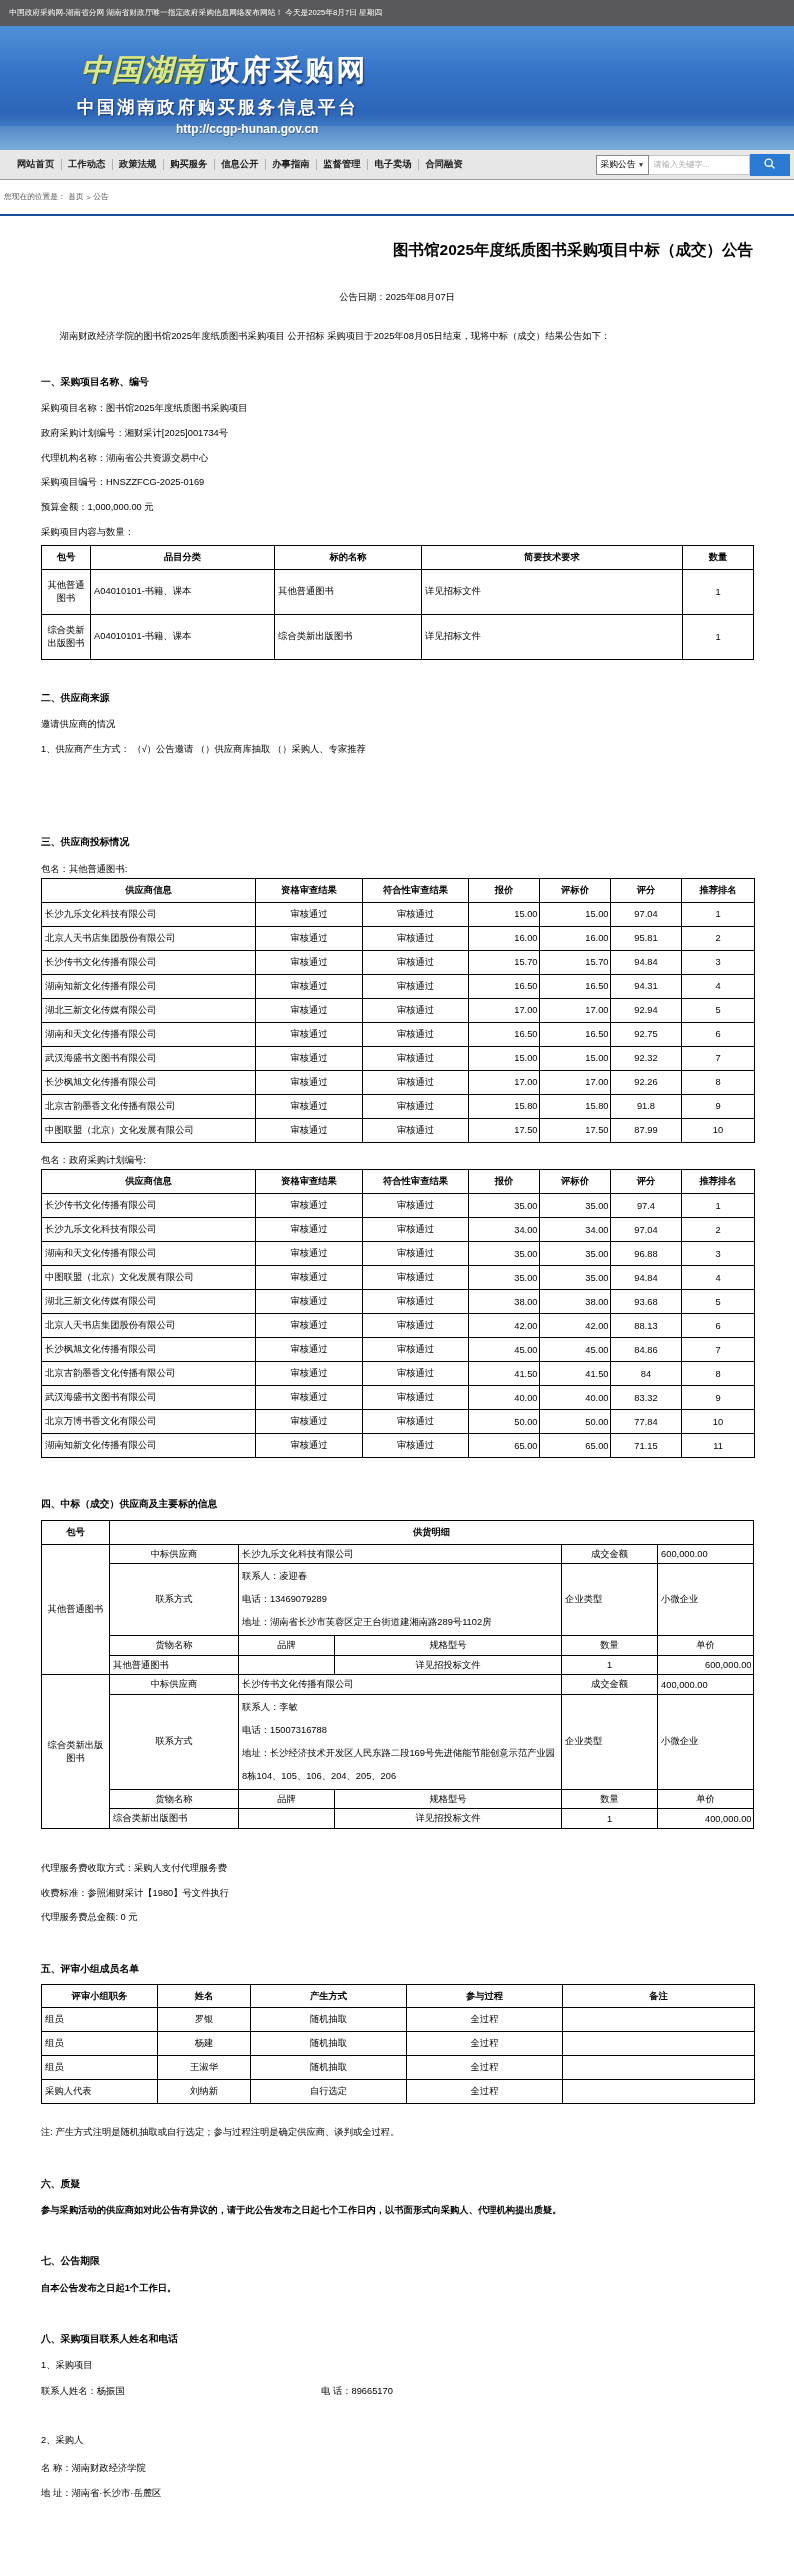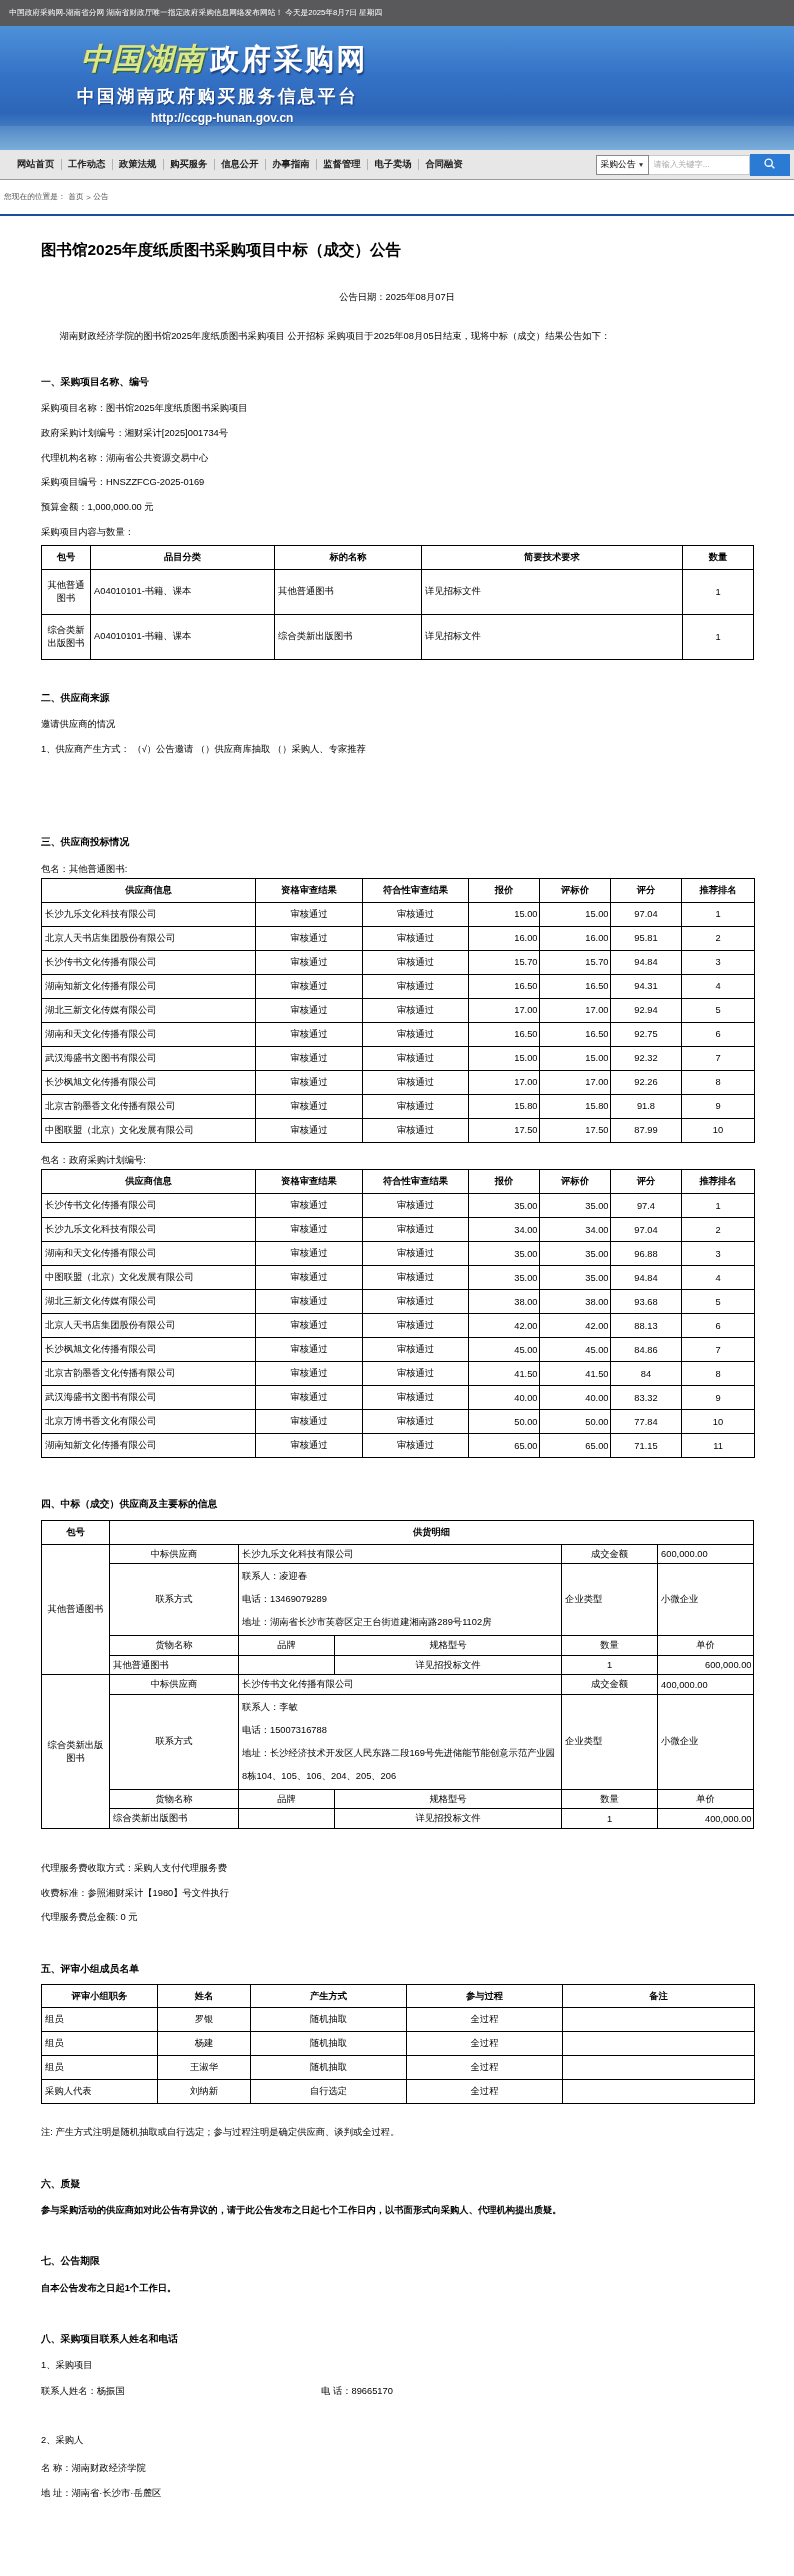--- a/index.html
+++ b/index.html
@@ -2,45 +2,45 @@
 <html style="font-size:8.2px"><head>
 <meta charset="utf-8">
 <style>
   html,body{margin:0;padding:0;background:#fff;}
   body{width:794px;font-family:"Liberation Sans","DejaVu Sans",sans-serif;color:#000;}
   
   .topbar{height:26px;background:#59595b;color:#fff;font-size:7.7px;line-height:26px;padding-left:9.3px;box-sizing:border-box;}
   
   .banner{height:124px;background:linear-gradient(180deg,#4e91d8 0%,#3472c6 40%,#2d66b8 70%,#5f9bcf 100%);position:relative;overflow:hidden;}
   .banner-river{position:absolute;bottom:0;left:0;right:0;height:24px;background:linear-gradient(180deg,rgba(255,255,255,.10),rgba(190,220,245,.28));}
-  .banner-inner{position:relative;padding-top:13px;padding-left:81px;}
+  .banner-inner{position:relative;padding-top:24px;padding-left:81px;}
   .logo-line{display:flex;align-items:flex-end;}
   .logo-script{font-size:30px;font-style:italic;font-weight:bold;color:#d8e88e;text-shadow:1px 1px 1px #2f5d1d,-0.5px -0.5px 0 #d8892b;letter-spacing:1px;}
   .logo-main{font-size:29px;font-weight:bold;color:#fff;letter-spacing:2.6px;margin-left:5.2px;text-shadow:1px 1.5px 1.5px rgba(0,10,50,.5);}
   .banner-subtitle{margin-top:4.1px;margin-left:-4.1px;font-size:17.5px;font-weight:bold;color:#fff;letter-spacing:2.6px;text-shadow:1px 1px 1.5px rgba(0,10,50,.5);}
-  .banner-url{margin-top:3.1px;margin-left:70px;font-size:12px;font-weight:bold;color:#fff;text-shadow:0.5px 1px 1px rgba(0,10,50,.45);}
+  .banner-url{margin-top:3.1px;margin-left:95px;font-size:12px;font-weight:bold;color:#fff;text-shadow:0.5px 1px 1px rgba(0,10,50,.45);}
   
   .navbar{height:29px;background:#e7e7e7;border-bottom:1.5px solid #9a9a9a;display:flex;align-items:center;position:relative;}
   .nav-items{display:flex;align-items:center;padding-left:10.3px;}
   .nav-item{font-size:9.3px;font-weight:bold;color:#222;padding:0 6.7px;cursor:pointer;white-space:nowrap;}
   .nav-divider{width:0.5px;height:10.3px;background:#b3b3b3;}
   .nav-controls{position:absolute;right:4.1px;top:4.1px;display:flex;align-items:center;}
   .nav-select{width:53px;height:20.6px;background:#fff;border:0.5px solid #8a8a8a;font-size:8.8px;display:flex;align-items:center;justify-content:space-between;padding:0 3.6px;box-sizing:border-box;cursor:pointer;}
   .nav-select .arrow{font-size:6.7px;color:#333;}
   .nav-input{width:101px;height:20.6px;border:0.5px solid #c8c8c8;border-left:none;box-sizing:border-box;background:#fff;}
   .nav-input input{width:100%;height:100%;border:none;outline:none;font-size:8.2px;padding:0 4.6px;box-sizing:border-box;color:#333;font-family:inherit;}
   .nav-input input::placeholder{color:#aaa;}
   .nav-search-btn{width:40px;height:21.6px;background:#2b7bd4;display:flex;align-items:center;justify-content:center;border:none;cursor:pointer;}
   
   .breadcrumb{height:34px;font-size:7.7px;color:#555;display:flex;align-items:center;padding-left:4.1px;}
   .breadcrumb span{margin-right:2.6px;}
   .blue-rule{height:2.1px;background:#1a4f9c;}
   
   .doc{padding:0 41px;}
-  .doc-title{text-align:left;font-size:15.5px;font-weight:bold;margin:24px 0 0;}
+  .doc-title{text-align:right;font-size:15.5px;font-weight:bold;margin:24px 0 0;}
   .doc-date{text-align:center;font-size:9.3px;margin-top:30px;}
   .doc-intro{font-size:9.3px;margin-top:25px;text-indent:2em;line-height:1.6;}
   .sec-heading{font-size:9.8px;font-weight:bold;}
   .doc-line{font-size:9.3px;line-height:10.3px;}
   .mt-xl{margin-top:82px;}
   .mt-lg{margin-top:40px;}
   .mt-md{margin-top:32px;}
   .mt-sm{margin-top:14.4px;}
   .bold-line{font-weight:bold;}
   

